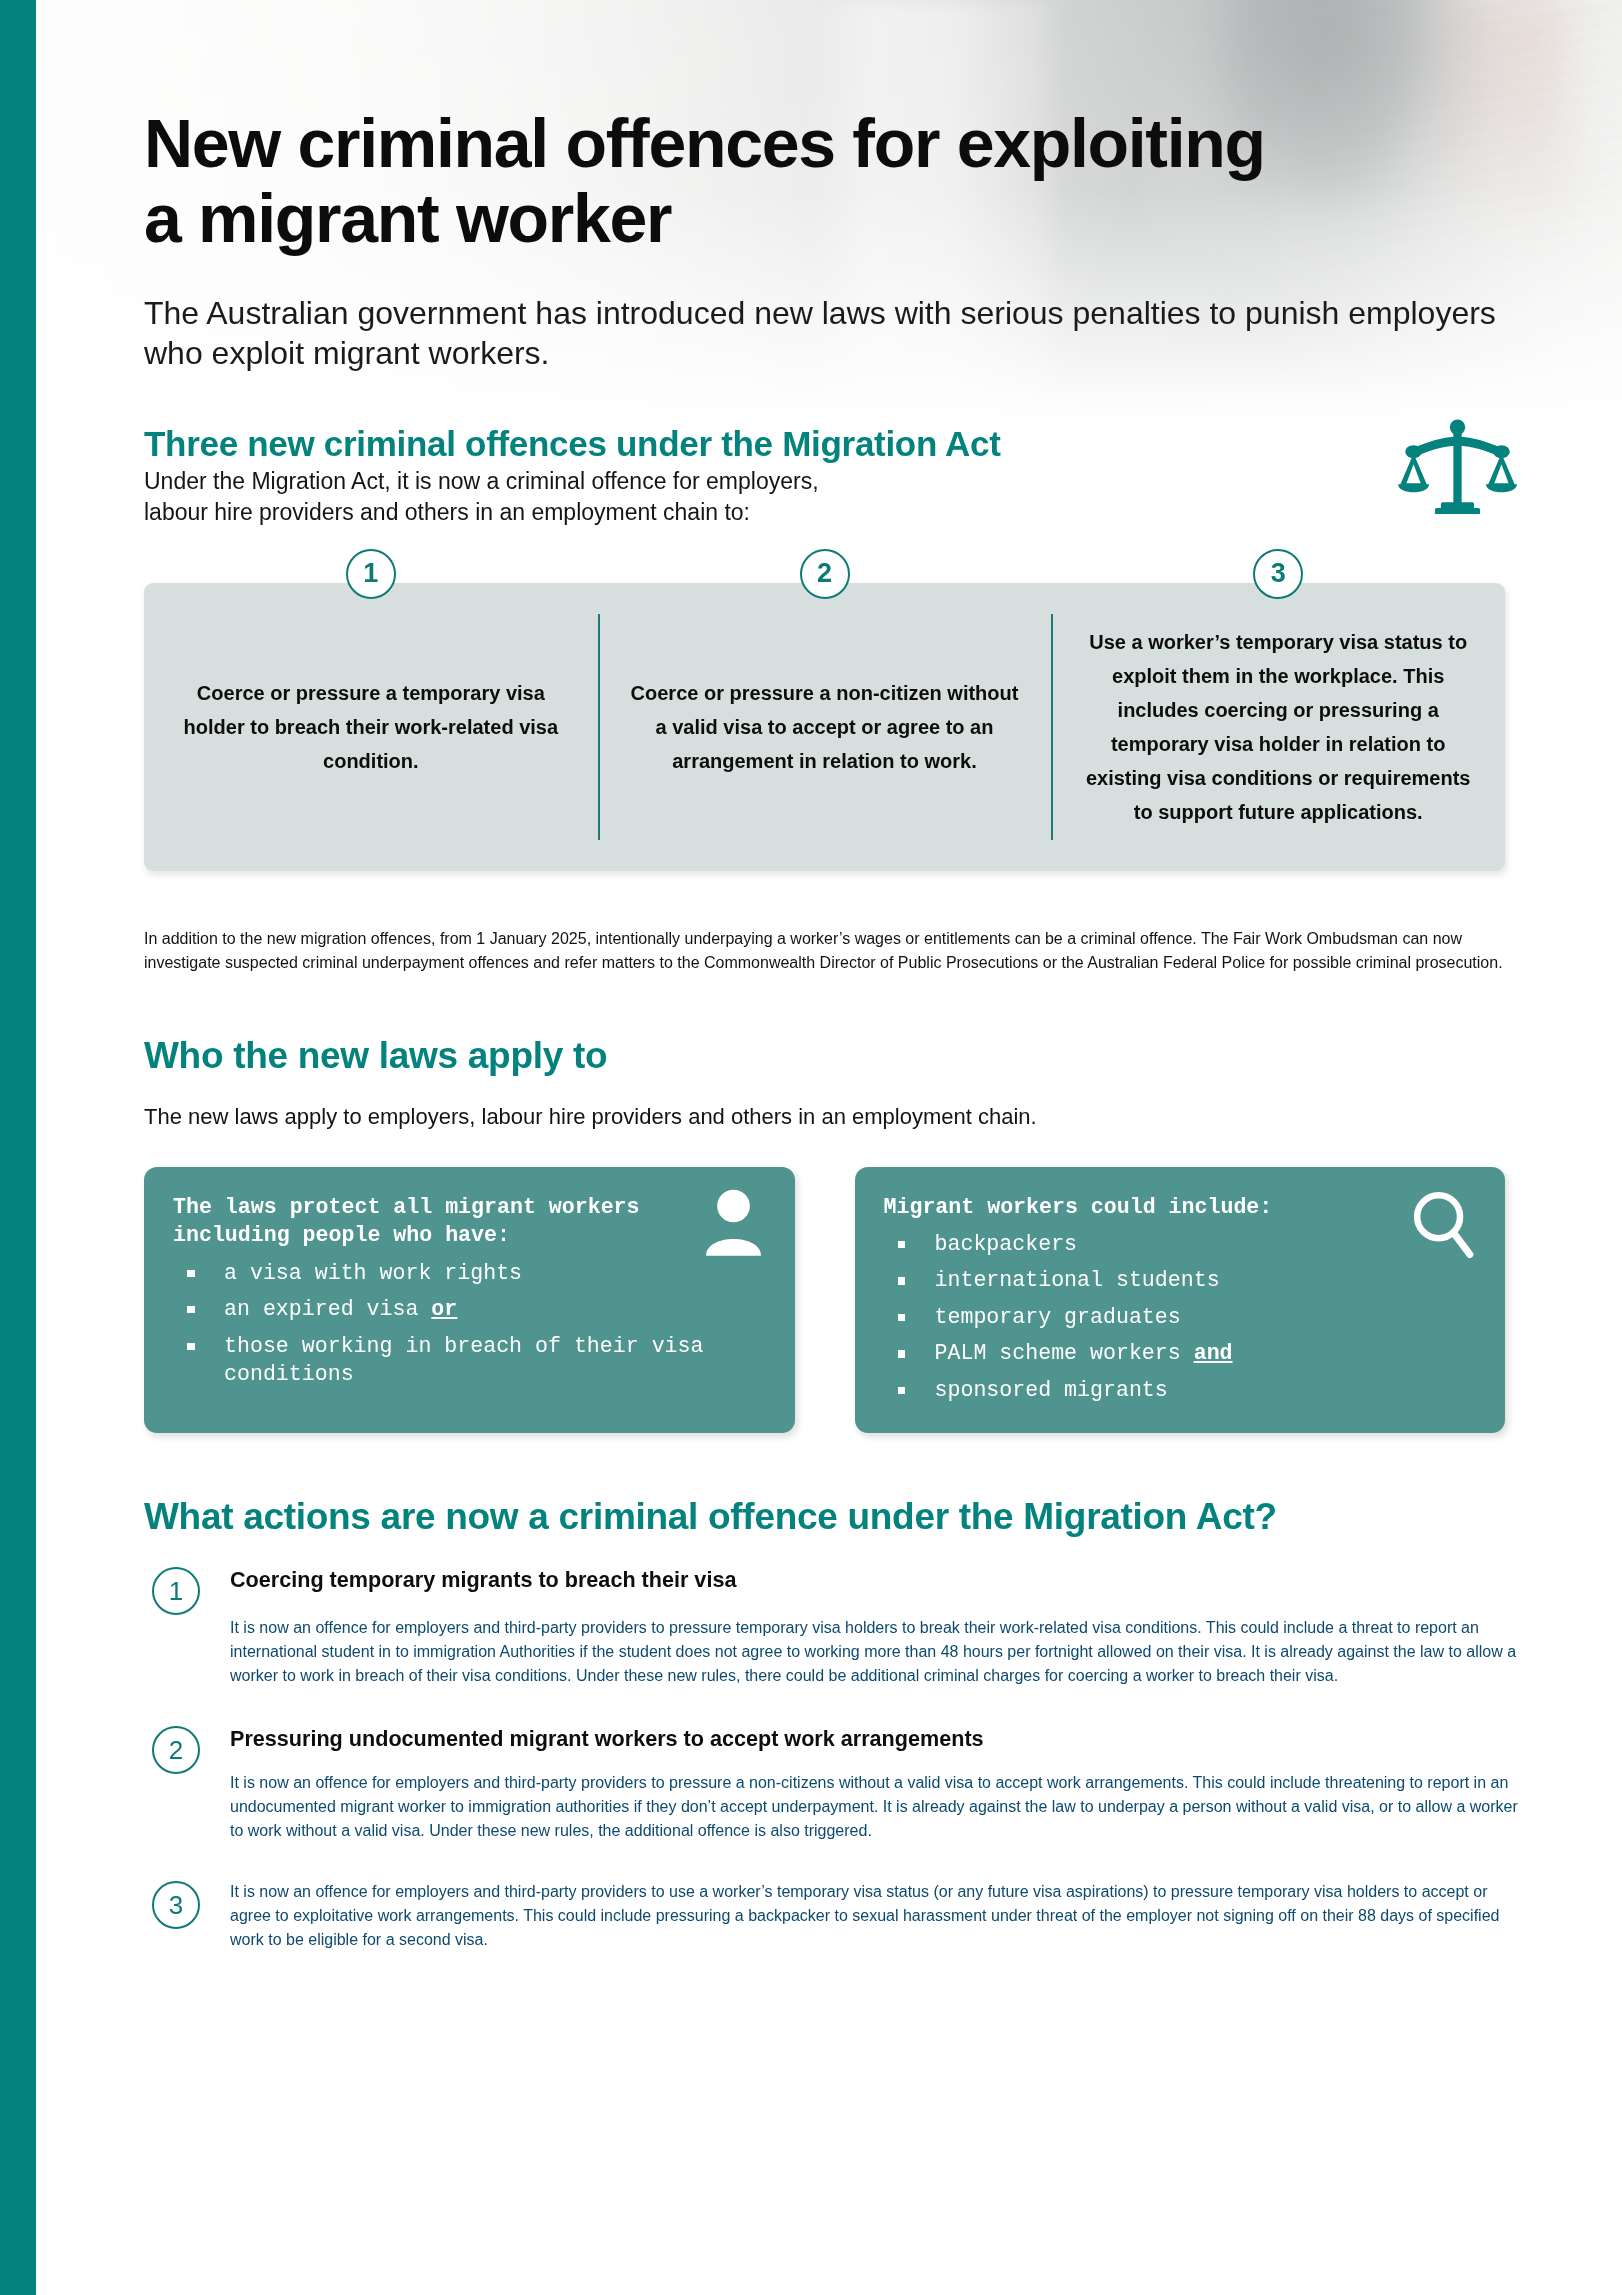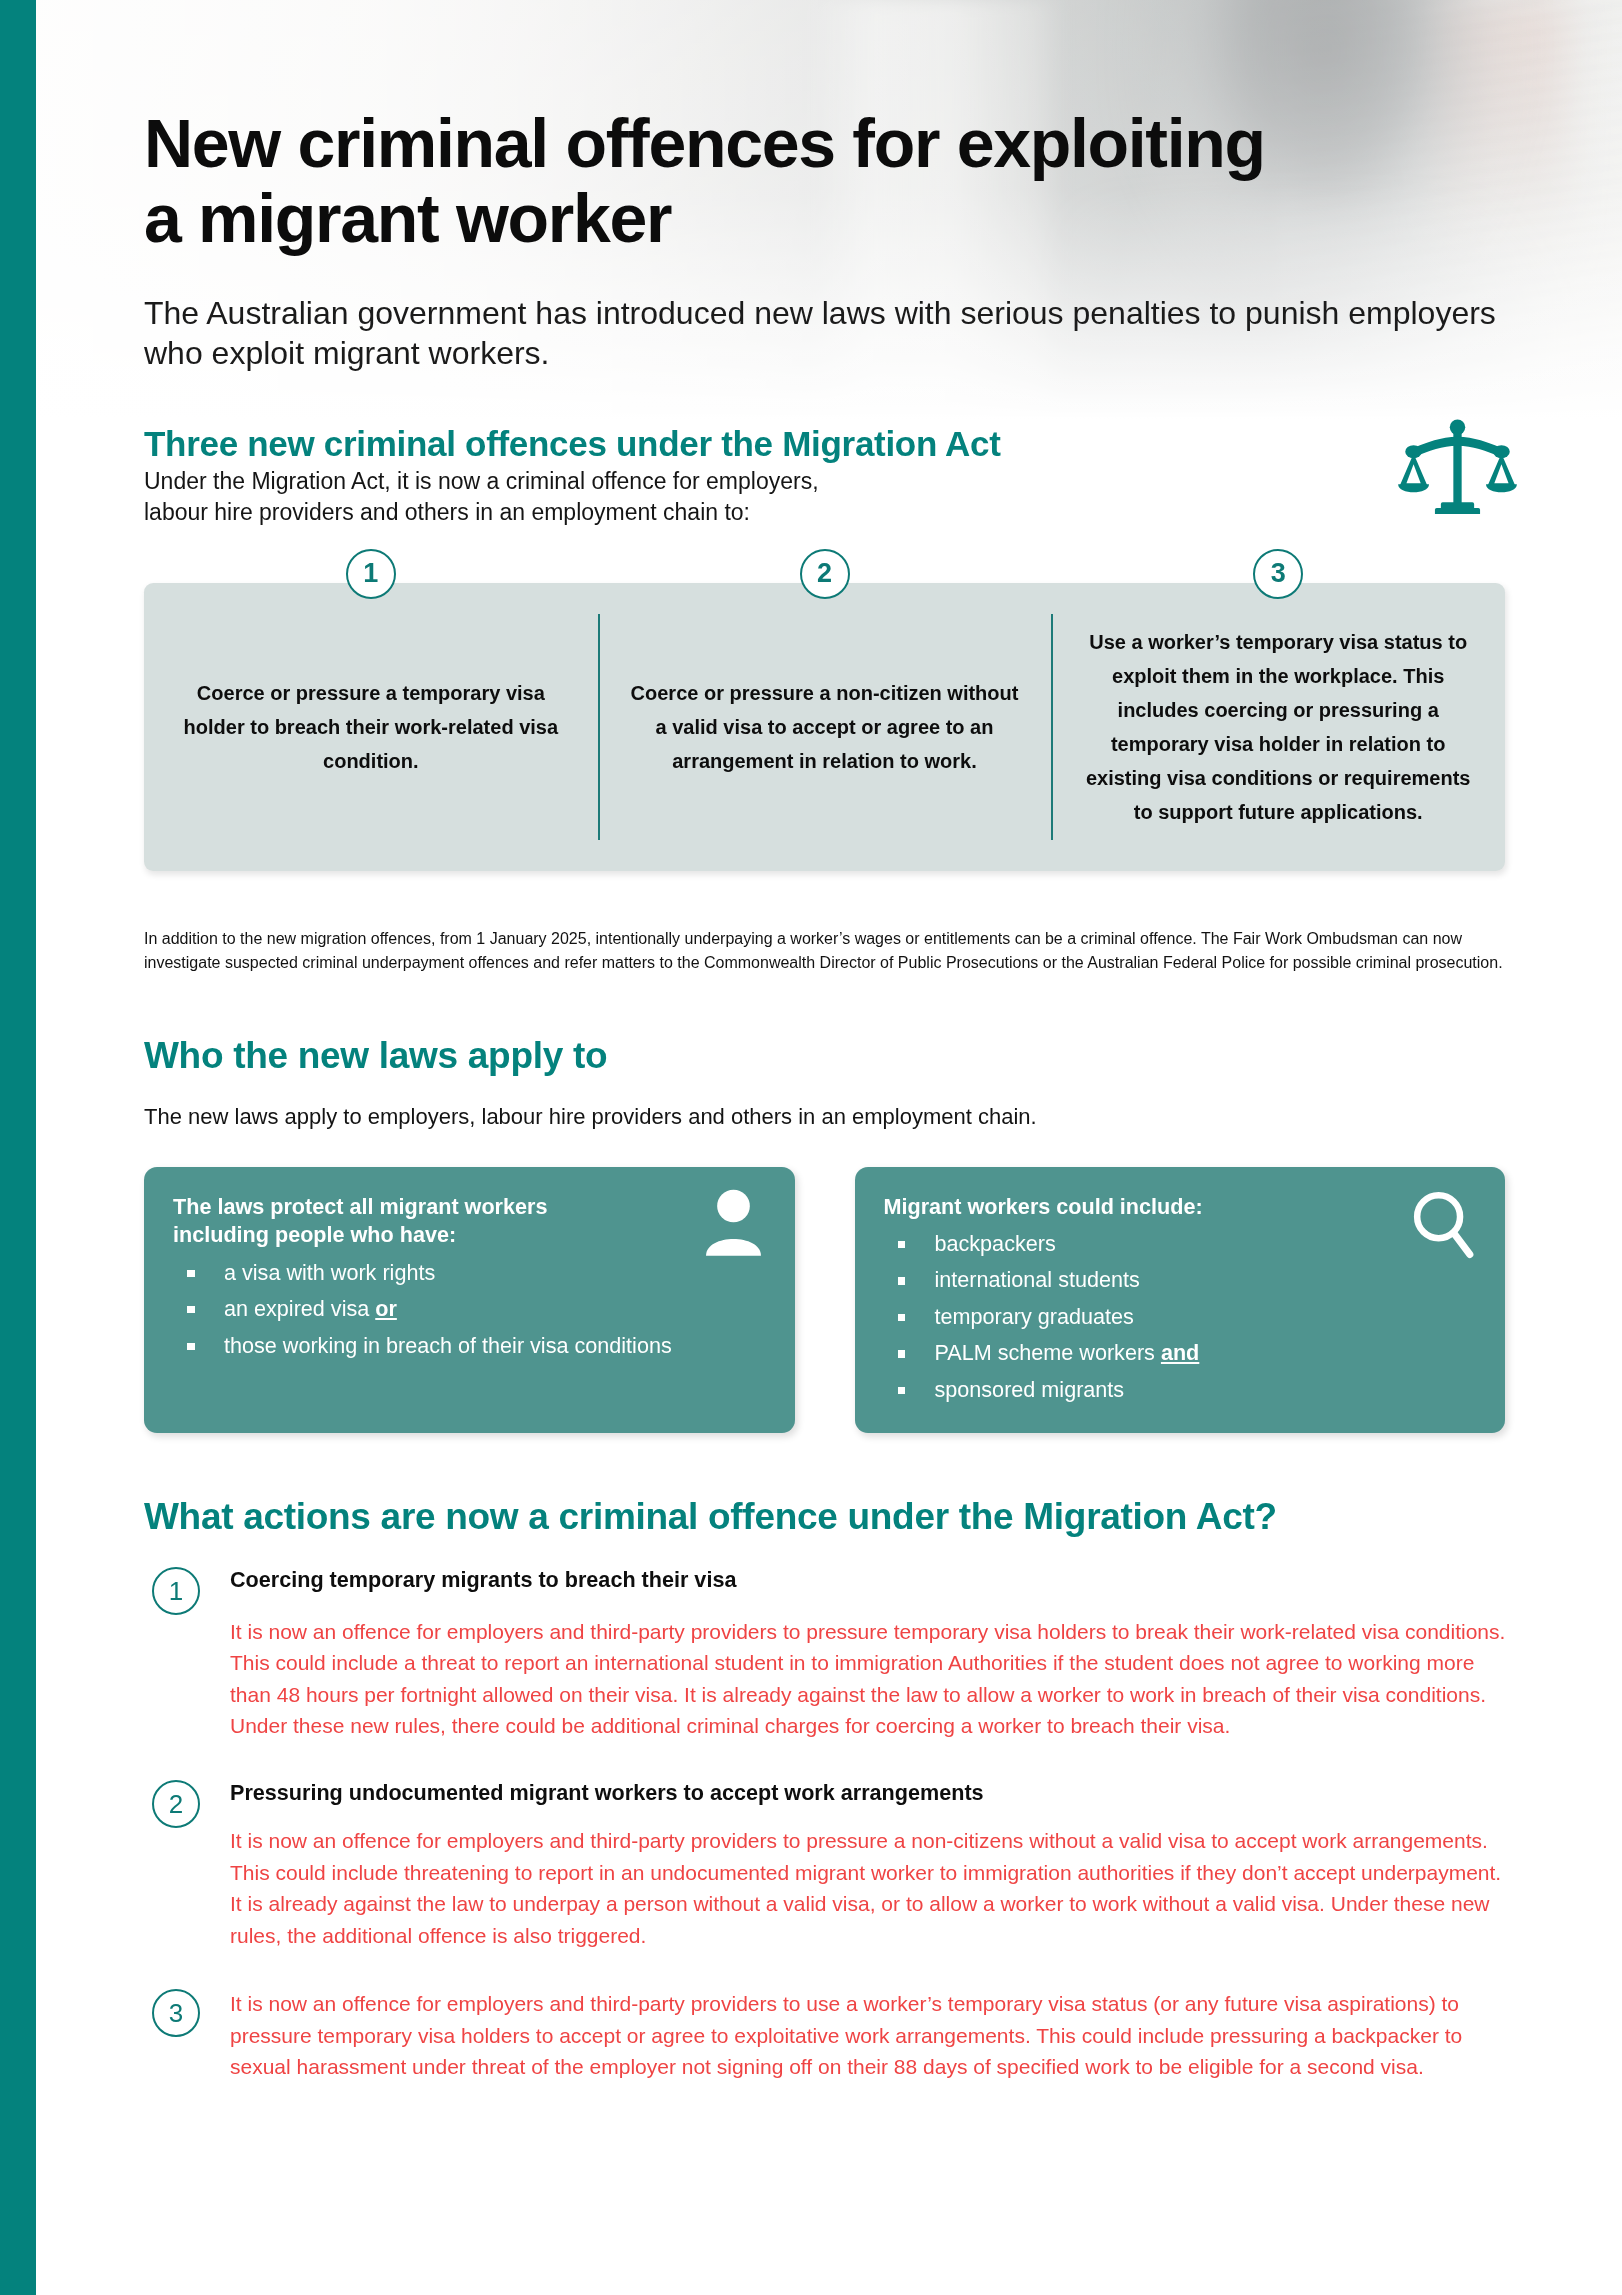--- a/index.html
+++ b/index.html
@@ -267,20 +267,21 @@
   }
   .teal-card {
     position: relative;
     background: #4f948f;
     border-radius: 13px;
     box-shadow: 2.6px 3.9px 7.2px rgba(0,0,0,0.13);
     padding: 26px 29px 29px 29px;
     color: #ffffff;
     flex: 1 1 0;
     min-height: 196px;
+    font-family: Liberation Mono, monospace;
   }
   .teal-card.left  { max-width: 677px; }
   .teal-card.right { max-width: 717px; }
 
   .card-title {
     font-size: 21.6px;
     font-weight: 700;
     line-height: 1.33;
     max-width: 484px;
   }
@@ -334,23 +335,23 @@
   }
 
   .action-head {
     font-size: 21.6px;
     font-weight: 700;
     color: #0e0e0e;
     line-height: 1.3;
   }
   .action-body {
     margin-top: 18.3px;
-    font-size: 21px;
+    font-size: 16px;
     line-height: 1.50;
-    color: #ef4444;
+    color: #0c4a6e;
     max-width: 1348px;
   }
   .action-item.first .action-body { margin-top: 22px; }
 </style>
 </head>
 <body>
 
 <div class="page">
 
   <div class="left-spine"></div>

